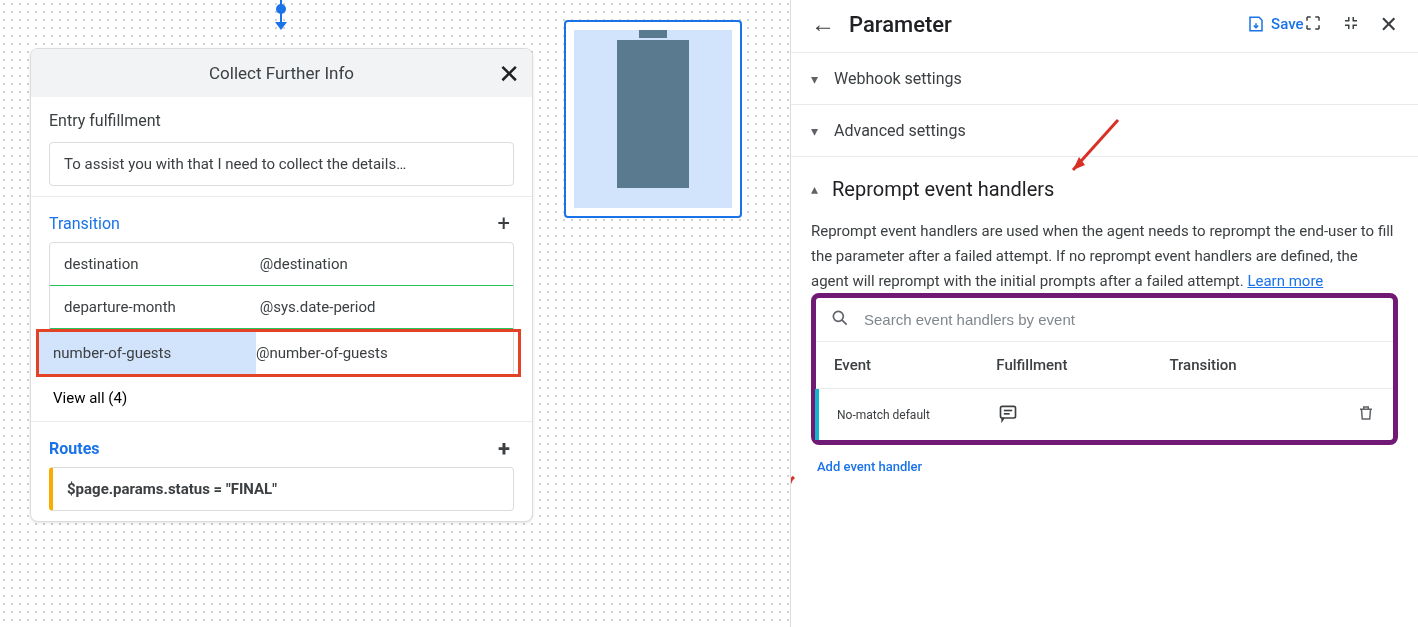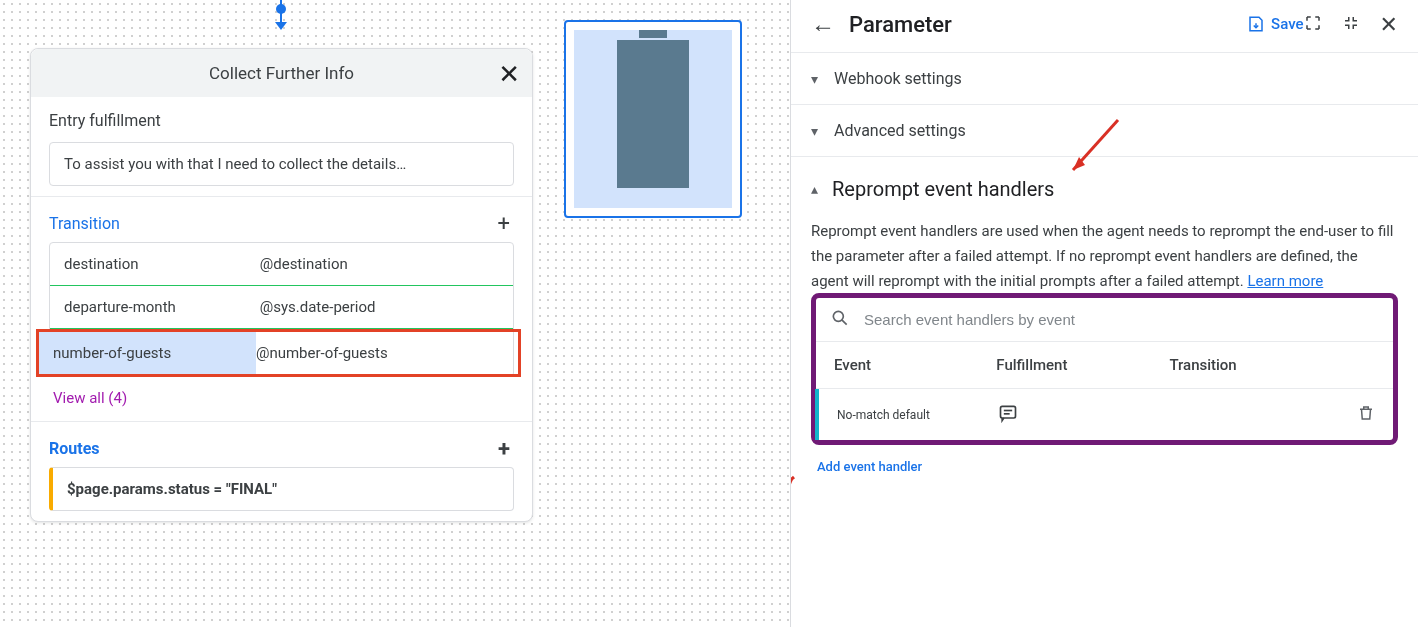--- a/index.html
+++ b/index.html
@@ -133,21 +133,21 @@
     margin-bottom: -1px;
     position: relative;
   }
   .param-row.highlight-row .param-name {
     background: #d2e3fc;
     margin: -12px -0px -12px -14px;
     padding: 12px 0 12px 14px;
     flex: 0 0 calc(45% + 14px);
   }
   .view-all {
-    color: #a21caf;
+    color: #000000;
     font-size: 15px;
     padding: 10px 4px 4px 4px;
     cursor: pointer;
   }
   .route-item {
     border: 1px solid #dadce0;
     border-radius: 4px;
     padding: 12px 14px;
     border-left: 4px solid #f9ab00;
     color: #3c4043;

